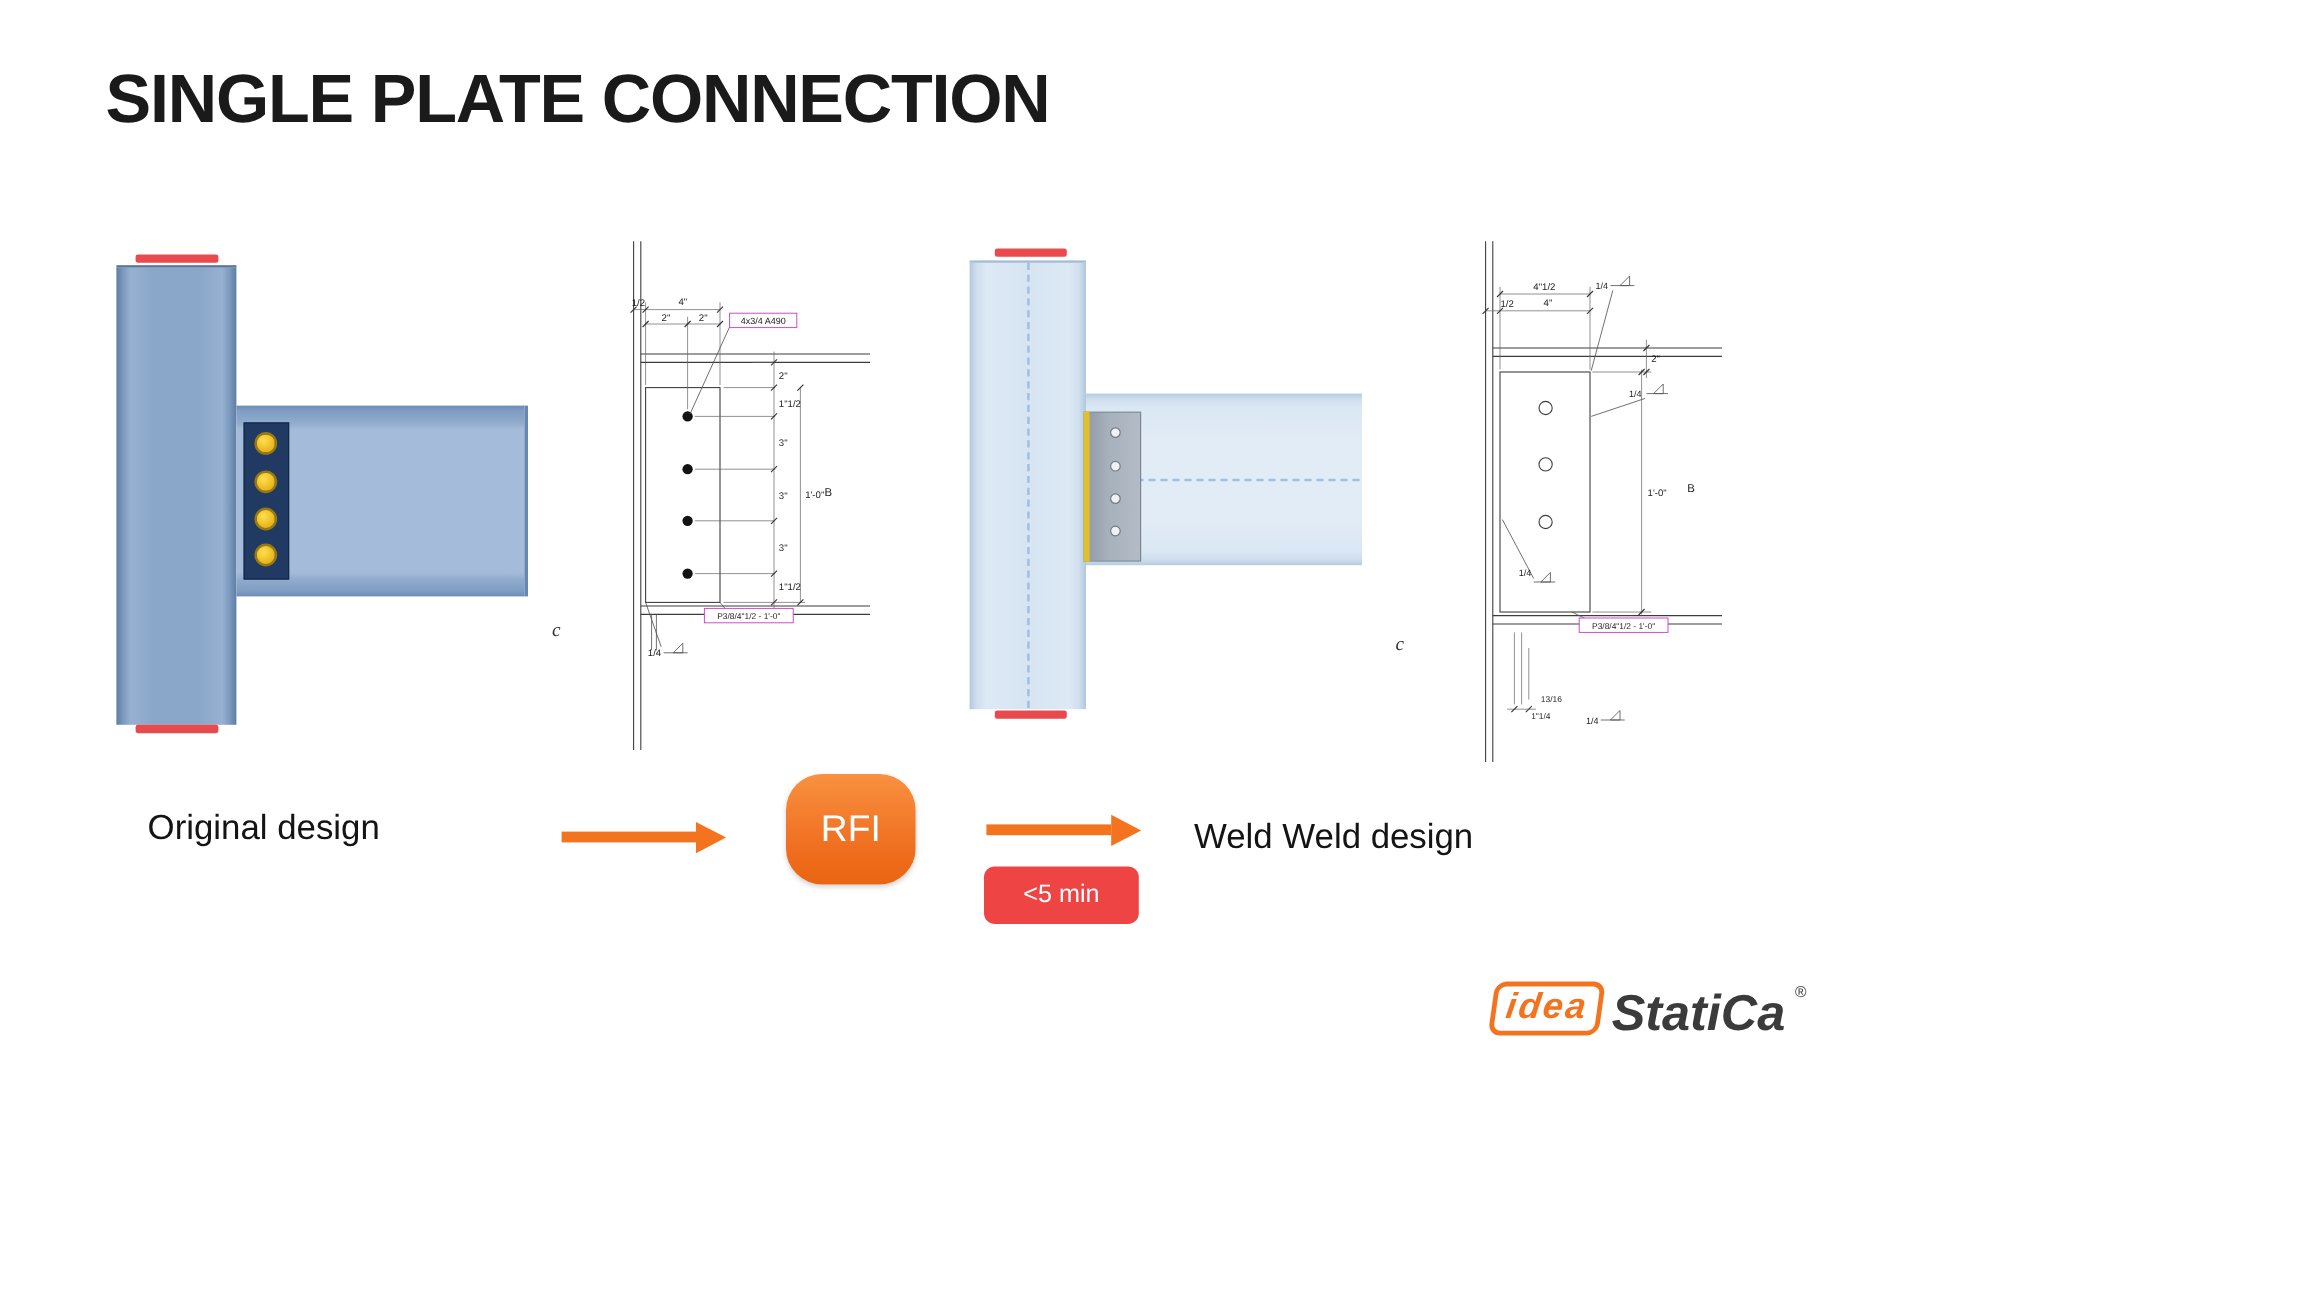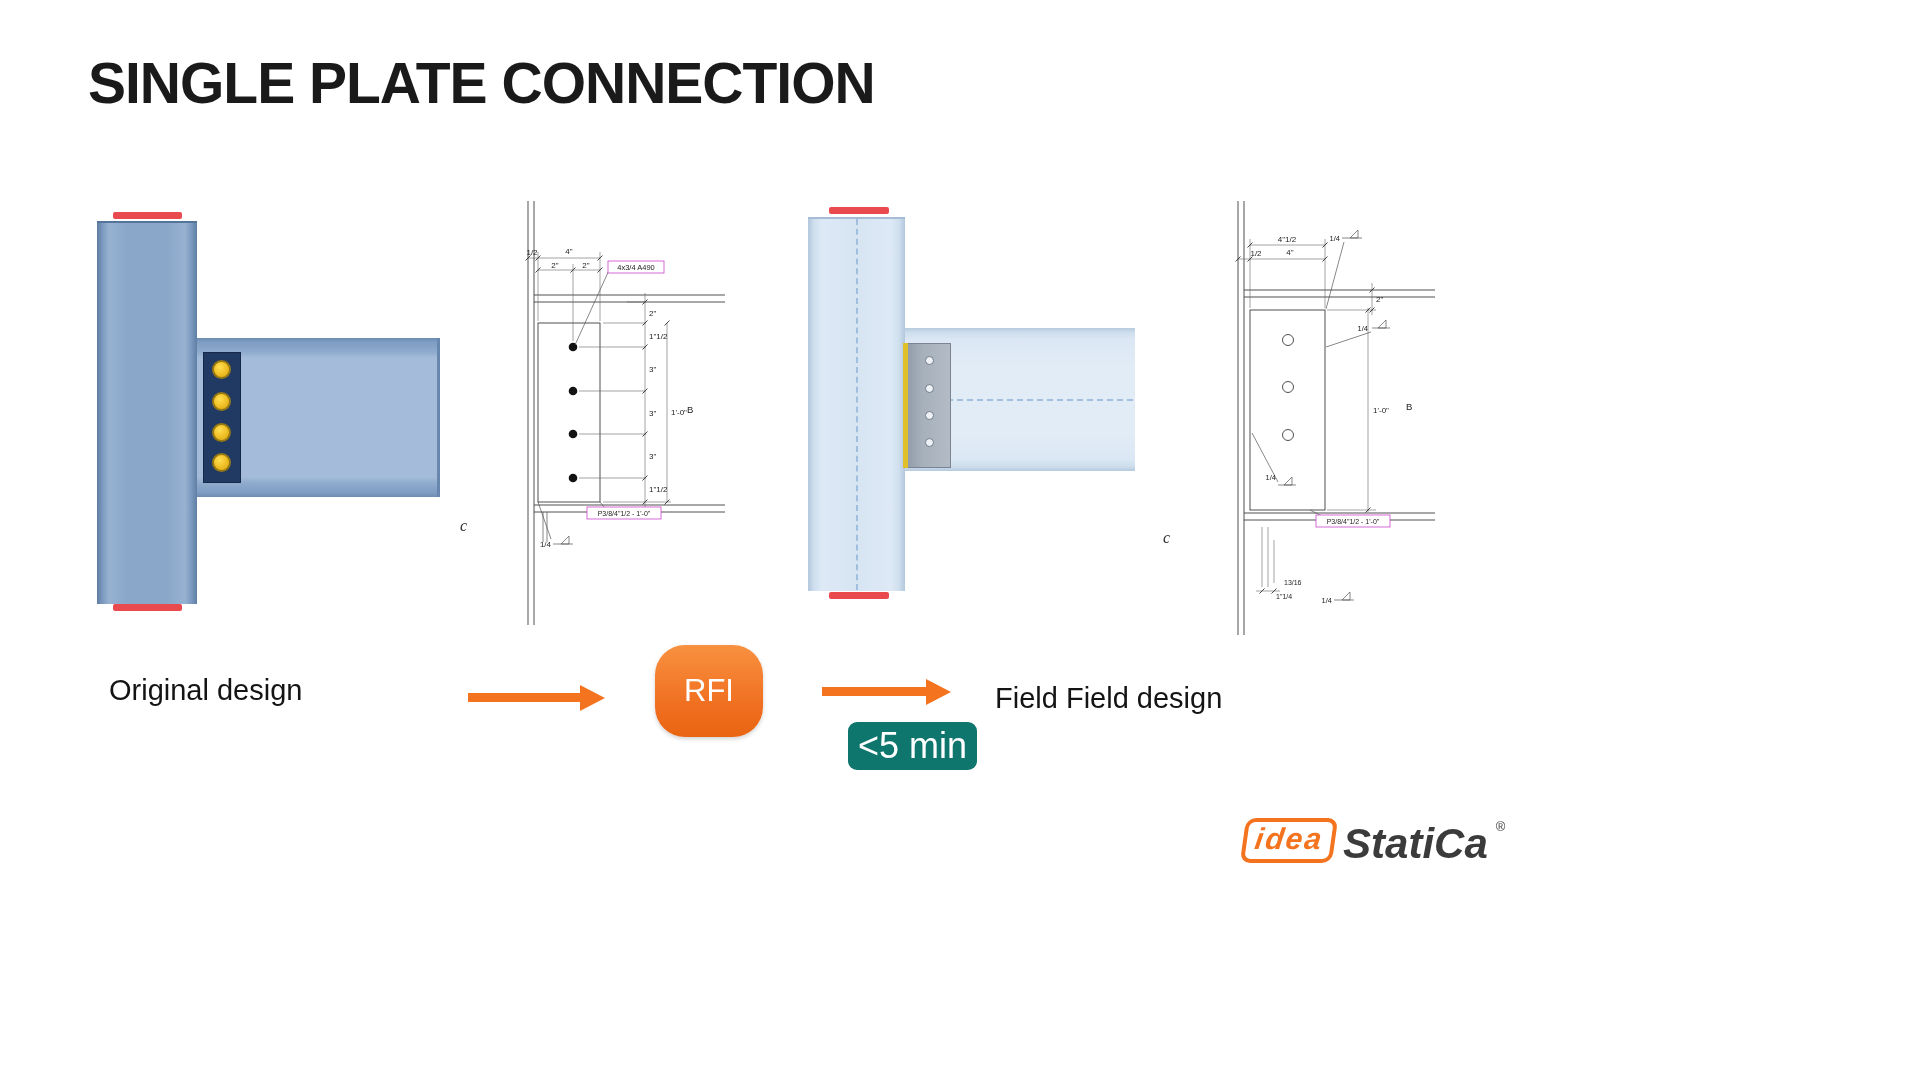--- a/index.html
+++ b/index.html
@@ -40,32 +40,32 @@
   .hole3{left:925px;top:411px;} .hole4{left:925px;top:438px;}
 
   
   .cad{position:absolute;}
   .cad text{font-family:"Liberation Sans",sans-serif;fill:#222;}
   .section-c{position:absolute;font-family:"Liberation Serif",serif;font-style:italic;font-size:16px;color:#333;}
   .c1{left:460px;top:517px;} .c2{left:1163px;top:529px;}
 
   
   .lbl{position:absolute;font-size:29px;color:#141414;}
-  .lbl-original{left:109px;top:674px;}
+  .lbl-original{left:123px;top:674px;}
   .lbl-field{left:995px;top:682px;}
   .arrow{position:absolute;height:9px;background:#f4731f;}
   .arrow::after{content:"";position:absolute;left:100%;top:50%;transform:translateY(-50%);
     width:0;height:0;border-left:25px solid #f4731f;border-top:13px solid transparent;border-bottom:13px solid transparent;}
   .arrow1{left:468px;top:693px;width:112px;}
   .arrow2{left:822px;top:687px;width:104px;}
   .rfi{position:absolute;left:655px;top:645px;width:108px;height:92px;border-radius:30px;
     background:linear-gradient(180deg,#f89140 0%,#ef6d1e 70%,#e96512 100%);
     color:#fff;font-size:31px;display:flex;align-items:center;justify-content:center;box-shadow:0 2px 4px rgba(0,0,0,.18);}
-  .badge{position:absolute;left:848px;top:722px;width:129px;height:48px;border-radius:9px;background:#0f766e;
-    color:#fff;font-size:36px;display:flex;align-items:center;justify-content:center;}
+  .badge{position:absolute;left:820px;top:722px;width:129px;height:48px;border-radius:9px;background:#ef4444;
+    color:#fff;font-size:21px;display:flex;align-items:center;justify-content:center;}
 
   
   .logo{position:absolute;left:1243px;top:818px;display:flex;align-items:flex-start;gap:8px;}
   .logo-box{border:4px solid #f4731f;border-radius:10px;padding:0 8px 3px;transform:skewX(-8deg);}
   .logo-idea{display:inline-block;color:#f4731f;font-weight:700;font-style:italic;font-size:30px;letter-spacing:2px;}
   .logo-statica{color:#3b3b3b;font-weight:700;font-style:italic;font-size:42px;line-height:1.25;}
   .logo-reg{color:#3b3b3b;font-size:13px;margin-top:1px;}
 </style>
 </head>
 <body>
@@ -256,21 +256,21 @@
     </g>
     <text x="102" y="408" font-size="7.5" text-anchor="end" fill="#cc44cc">1/4</text>
   </svg>
   <div class="section-c c2">c</div>
 
   <div class="lbl lbl-original">Original design</div>
   <div class="arrow arrow1"></div>
   <div class="rfi">RFI</div>
   <div class="arrow arrow2"></div>
   <div class="badge">&lt;5 min</div>
-  <div class="lbl lbl-field">Field Field design</div>
+  <div class="lbl lbl-field">Weld Weld design</div>
 
   <div class="logo">
     <span class="logo-box">
       <span class="logo-idea">idea</span>
     </span>
     <span class="logo-statica">StatiCa</span>
     <span class="logo-reg">®</span>
   </div>
 
 </div>

